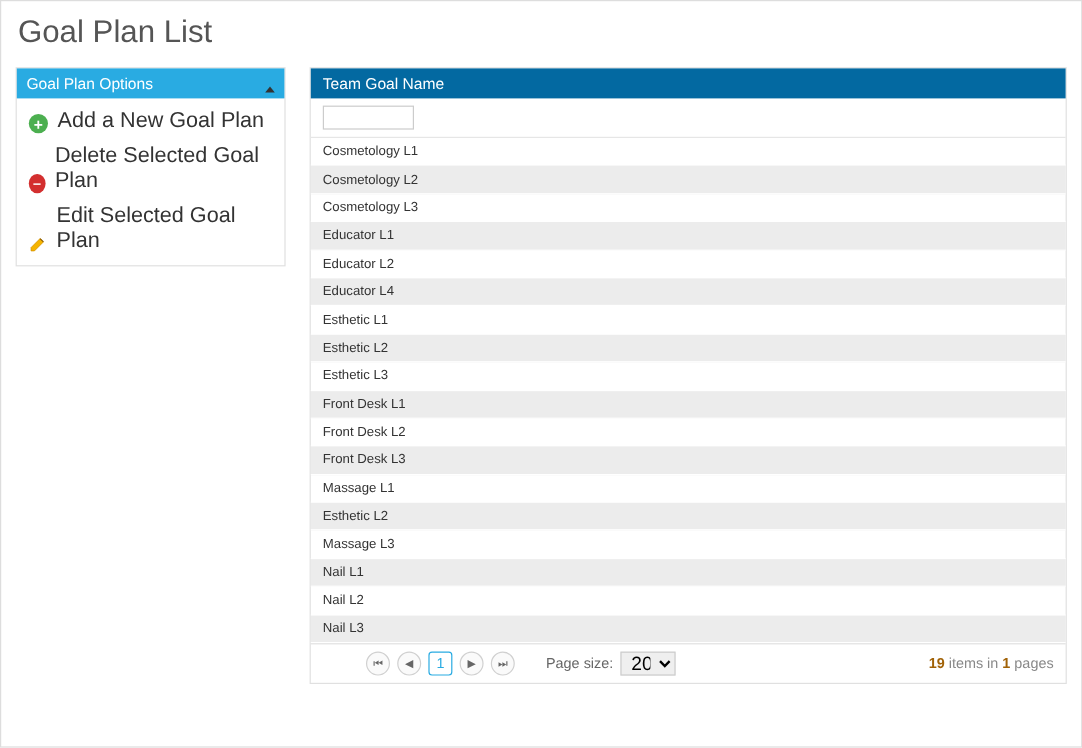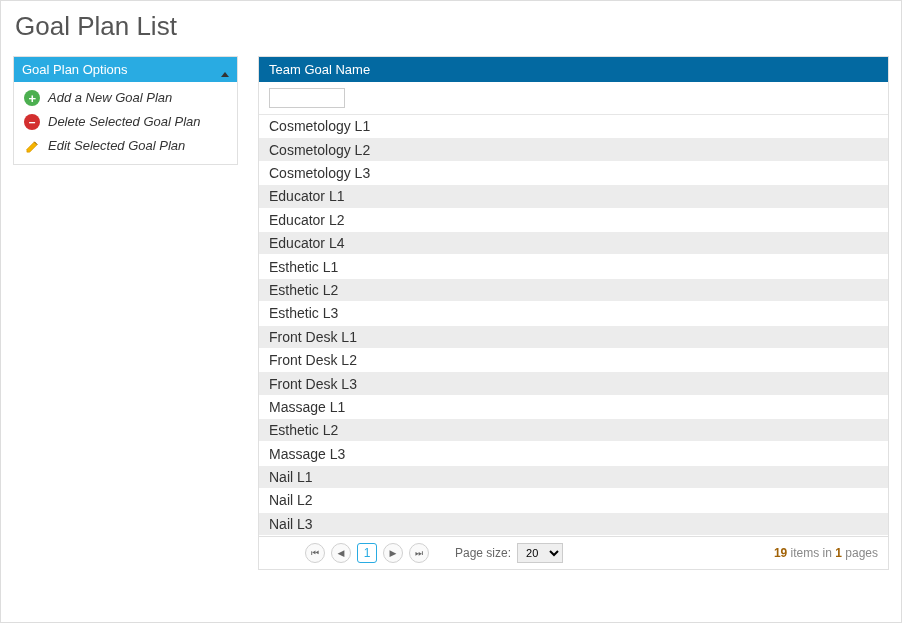--- a/index.html
+++ b/index.html
@@ -39,27 +39,26 @@
   }
   .panel-header .arrow {
     width: 0; height: 0;
     border-left: 4px solid transparent;
     border-right: 4px solid transparent;
     border-bottom: 5px solid #333;
   }
   .panel-body { padding: 4px 4px 6px 4px; }
   .option-item {
     display: flex;
-    align-items: flex-start;
+    align-items: flex-end;
     gap: 8px;
     padding: 4px 6px;
-    font-size: 13px;
+    font-size: 18px;
     color: #333;
     cursor: pointer;
-    font-style: italic;
   }
   .icon-circ {
     width: 16px; height: 16px; border-radius: 50%;
     display: flex; align-items: center; justify-content: center;
     font-weight: bold; font-size: 13px; line-height: 1;
     color: #fff;
   }
   .icon-add { background: #4caf50; }
   .icon-add::before { content: "+"; }
   .icon-del { background: #d32f2f; }
@@ -86,21 +85,21 @@
     width: 76px;
     height: 20px;
     border: 1px solid #ccc;
     padding: 1px 4px;
     font-size: 12px;
   }
   .grid-body {
     flex: 1;
   }
   .grid-row {
-    font-size: 14px;
+    font-size: 11px;
     color: #333;
     padding: 4px 10px;
     border-bottom: 1px solid #fff;
     height: 23.4px;
     display: flex;
     align-items: center;
     cursor: pointer;
   }
   .grid-row:nth-child(even) { background: #ececec; }
   .grid-footer {
@@ -128,21 +127,21 @@
     border-radius: 3px;
     display: flex; align-items: center; justify-content: center;
     color: #29abe2;
     font-size: 12px;
     background: #fff;
   }
   .page-size-label { margin-left: 20px; }
   .page-size-select {
     border: 1px solid #ccc;
     height: 20px;
-    font-size: 11px;
+    font-size: 16px;
     padding: 0 4px;
     width: 46px;
   }
   .spacer { flex: 1; }
   .summary { color: #888; }
   .summary .strong { color: #a16207; font-weight: 600; }
 </style>
 </head>
 <body>
 

